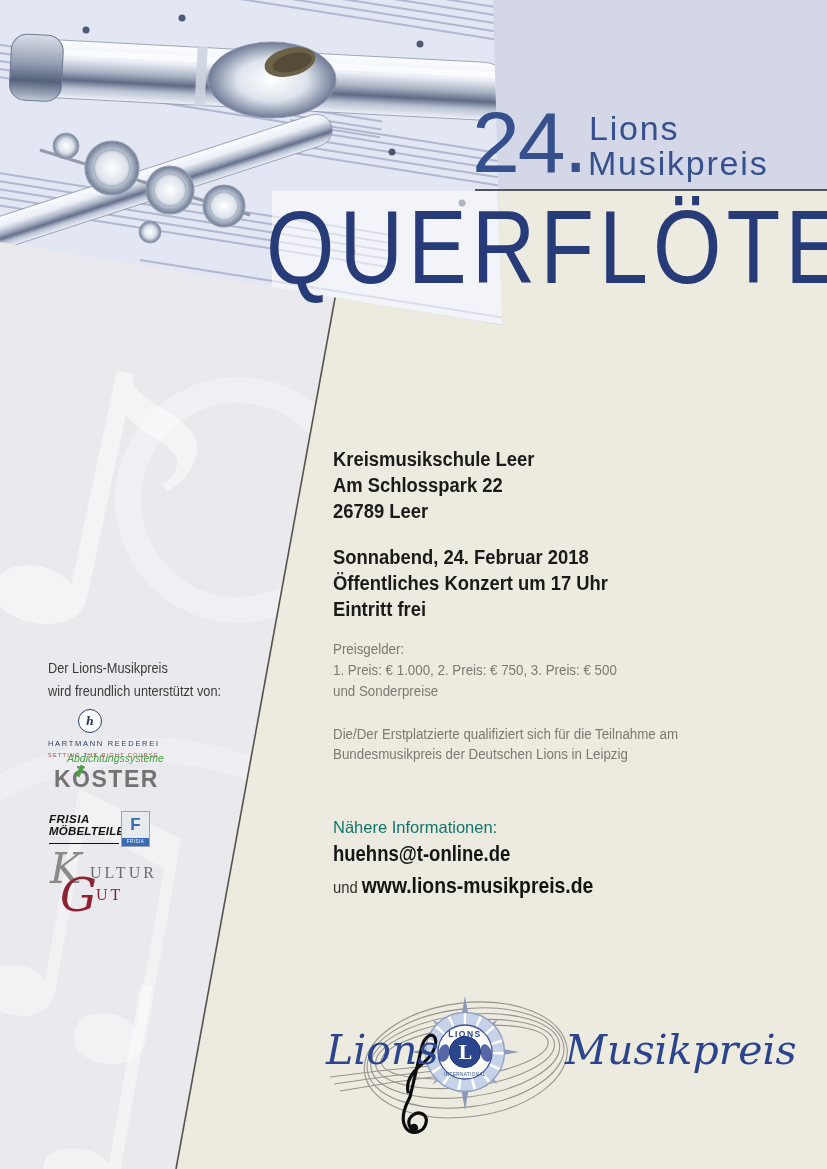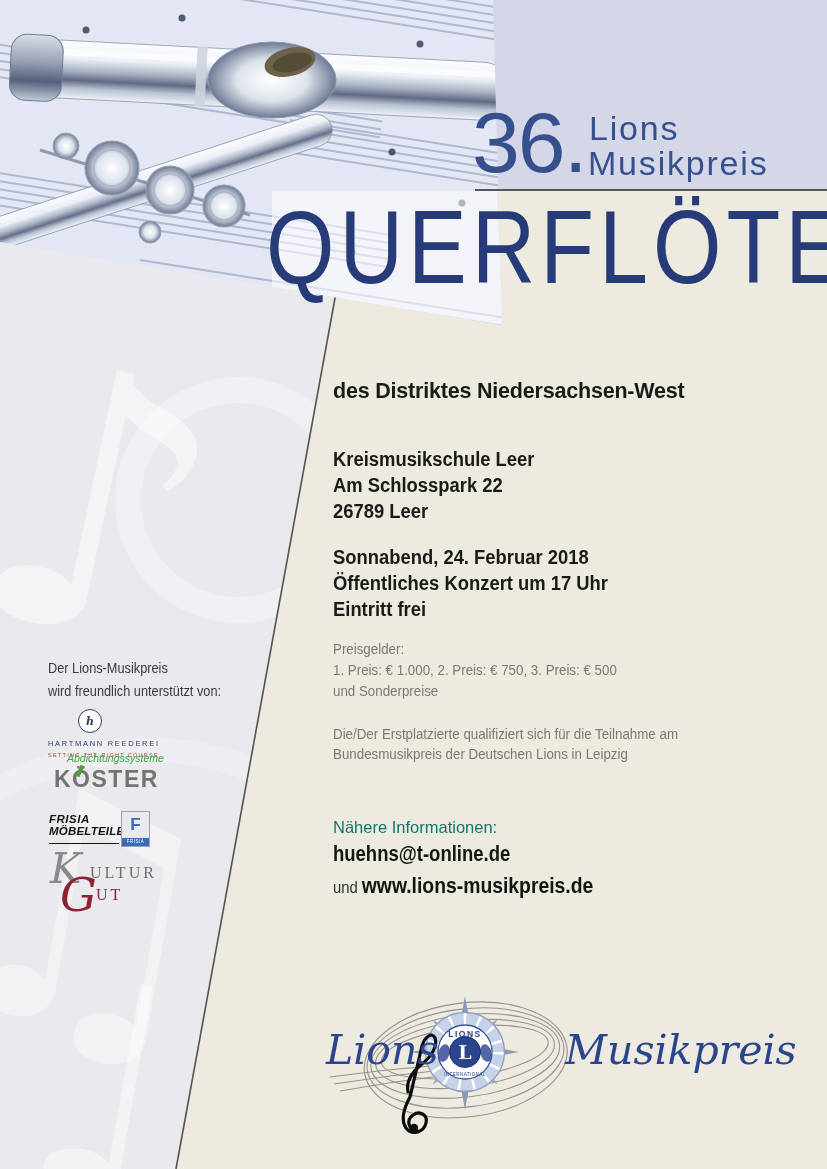--- a/index.html
+++ b/index.html
@@ -156,27 +156,26 @@
         <ellipse cx="272" cy="80" rx="64" ry="38" fill="url(#silverR)" stroke="#8C96AC" stroke-width="1"></ellipse>
         <g transform="rotate(-14 290 62)">
           <ellipse cx="290" cy="62" rx="26" ry="14" fill="#6B6248"></ellipse>
           <ellipse cx="292" cy="63" rx="20" ry="9" fill="#544C36"></ellipse>
         </g>
       </g>
       <polygon points="272,191 497,191 503,325 272,291" fill="rgba(255,255,255,0.55)"></polygon>
     </g>
   </svg>
 
-  <div class="abs edition">36.</div>
+  <div class="abs edition">24.</div>
   <div class="abs brand-top">Lions</div>
   <div class="abs brand-bottom">Musikpreis</div>
   <div class="abs rule"></div>
   <div class="abs instrument">QUERFLÖTE</div>
 
-  <div class="abs col district">des Distriktes Niedersachsen-West</div>
 
   <div class="abs col blk-bold venue">
     <div>Kreismusikschule Leer</div>
     <div>Am Schlosspark 22</div>
     <div>26789 Leer</div>
   </div>
 
   <div class="abs col blk-bold event">
     <div>Sonnabend, 24. Februar 2018</div>
     <div>Öffentliches Konzert um 17 Uhr</div>

